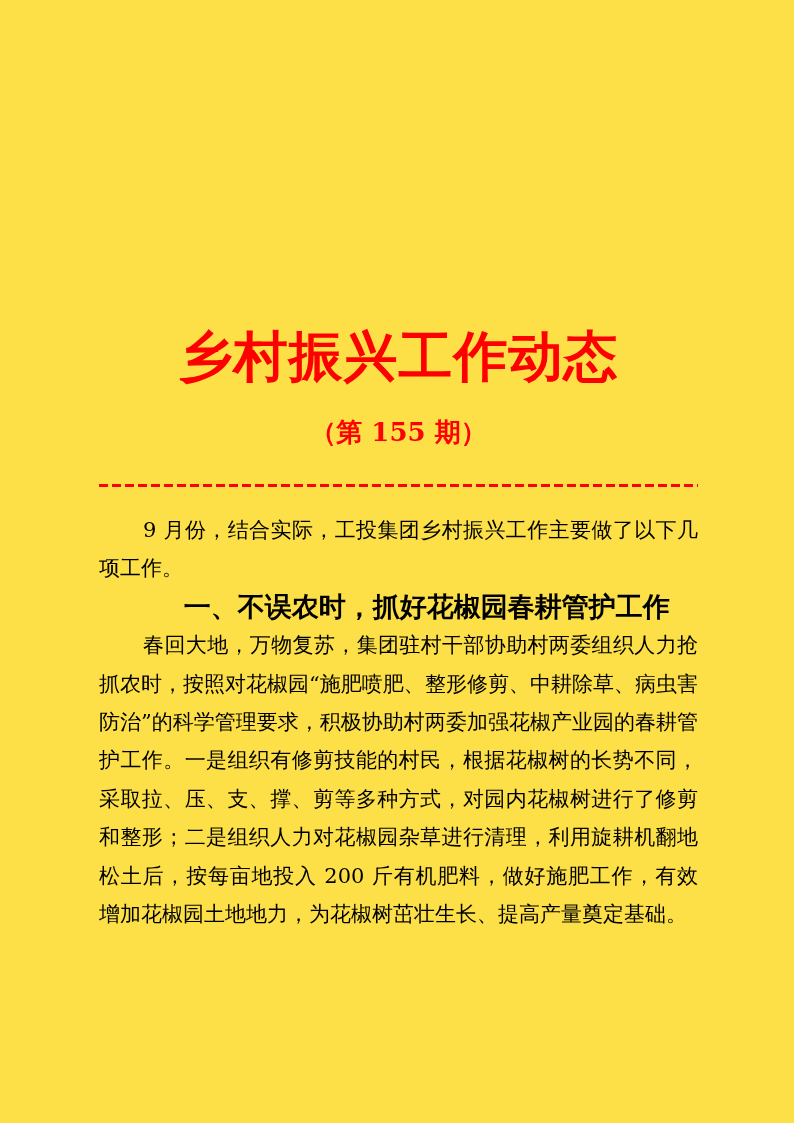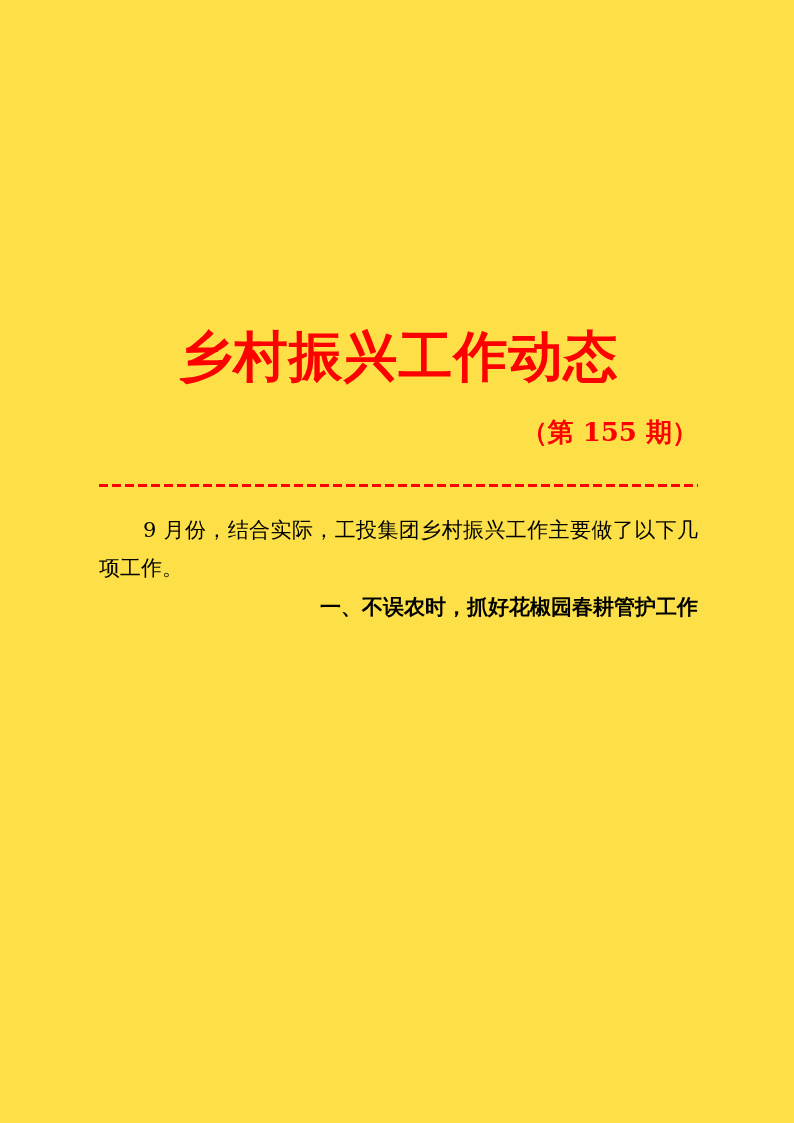--- a/index.html
+++ b/index.html
@@ -29,21 +29,21 @@
     text-align: center;
     letter-spacing: 1px;
     white-space: nowrap;
   }
   .issue-line {
     margin: 32px 0 0 0;
     font-size: 26px;
     line-height: 28px;
     font-weight: bold;
     color: #ff0000;
-    text-align: right;
+    text-align: center;
   }
   .dashed-divider {
     margin-top: 38px;
     height: 3px;
     width: 100%;
     background: repeating-linear-gradient(
       90deg,
       #ff0000 0px, #ff0000 9px,
       transparent 9px, transparent 13px
     );
@@ -56,38 +56,39 @@
   }
   .body-text p {
     margin: 0;
     text-indent: 2.1em;
   }
   .section-heading {
     margin: 0;
     text-indent: 2.1em;
     font-family: "DejaVu Sans", "Liberation Sans", sans-serif;
     font-weight: bold;
-    font-size: 21px;
+    font-size: 27px;
     line-height: 38.4px;
-    text-align: right;
+    text-align: center;
   }
 </style>
 </head>
 <body>
 
 <div class="page">
   <div class="content">
 
     <h1 class="doc-title">乡村振兴工作动态</h1>
 
     <div class="issue-line">（第 155 期）</div>
 
     <div class="dashed-divider"></div>
 
     <div class="body-text">
       <p>9 月份，结合实际，工投集团乡村振兴工作主要做了以下几项工作。</p>
 
       <h2 class="section-heading">一、不误农时，抓好花椒园春耕管护工作</h2>
 
+      <p>春回大地，万物复苏，集团驻村干部协助村两委组织人力抢抓农时，按照对花椒园“施肥喷肥、整形修剪、中耕除草、病虫害防治”的科学管理要求，积极协助村两委加强花椒产业园的春耕管护工作。一是组织有修剪技能的村民，根据花椒树的长势不同，采取拉、压、支、撑、剪等多种方式，对园内花椒树进行了修剪和整形；二是组织人力对花椒园杂草进行清理，利用旋耕机翻地松土后，按每亩地投入 200 斤有机肥料，做好施肥工作，有效增加花椒园土地地力，为花椒树茁壮生长、提高产量奠定基础。</p>
     </div>
 
   </div>
 </div>
 
 </body></html>

